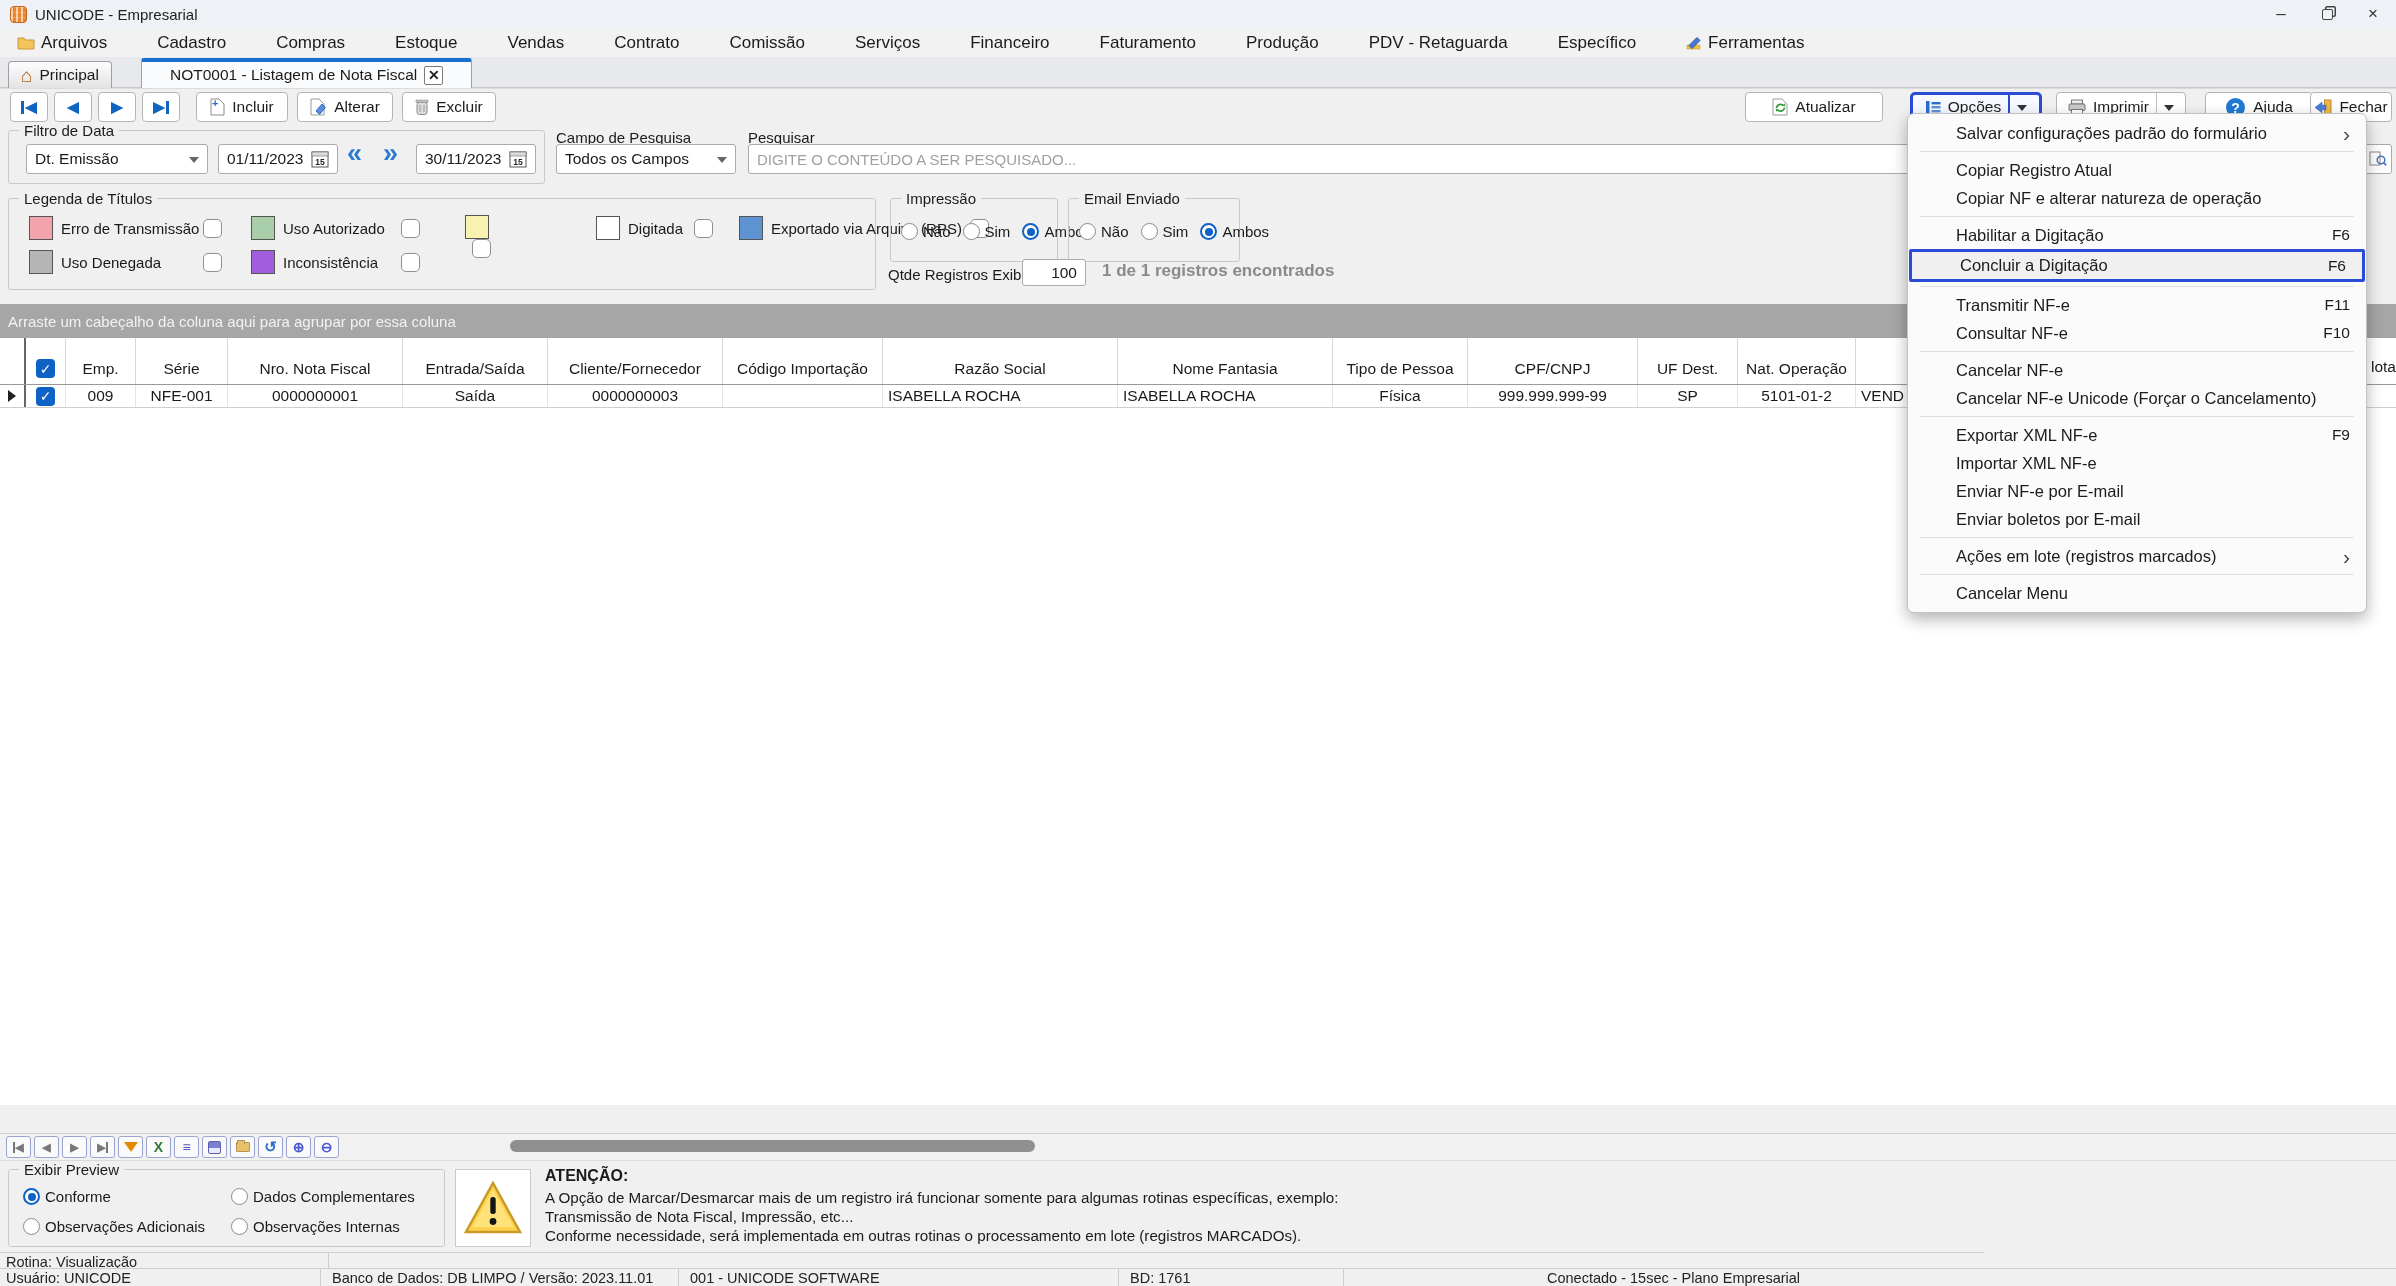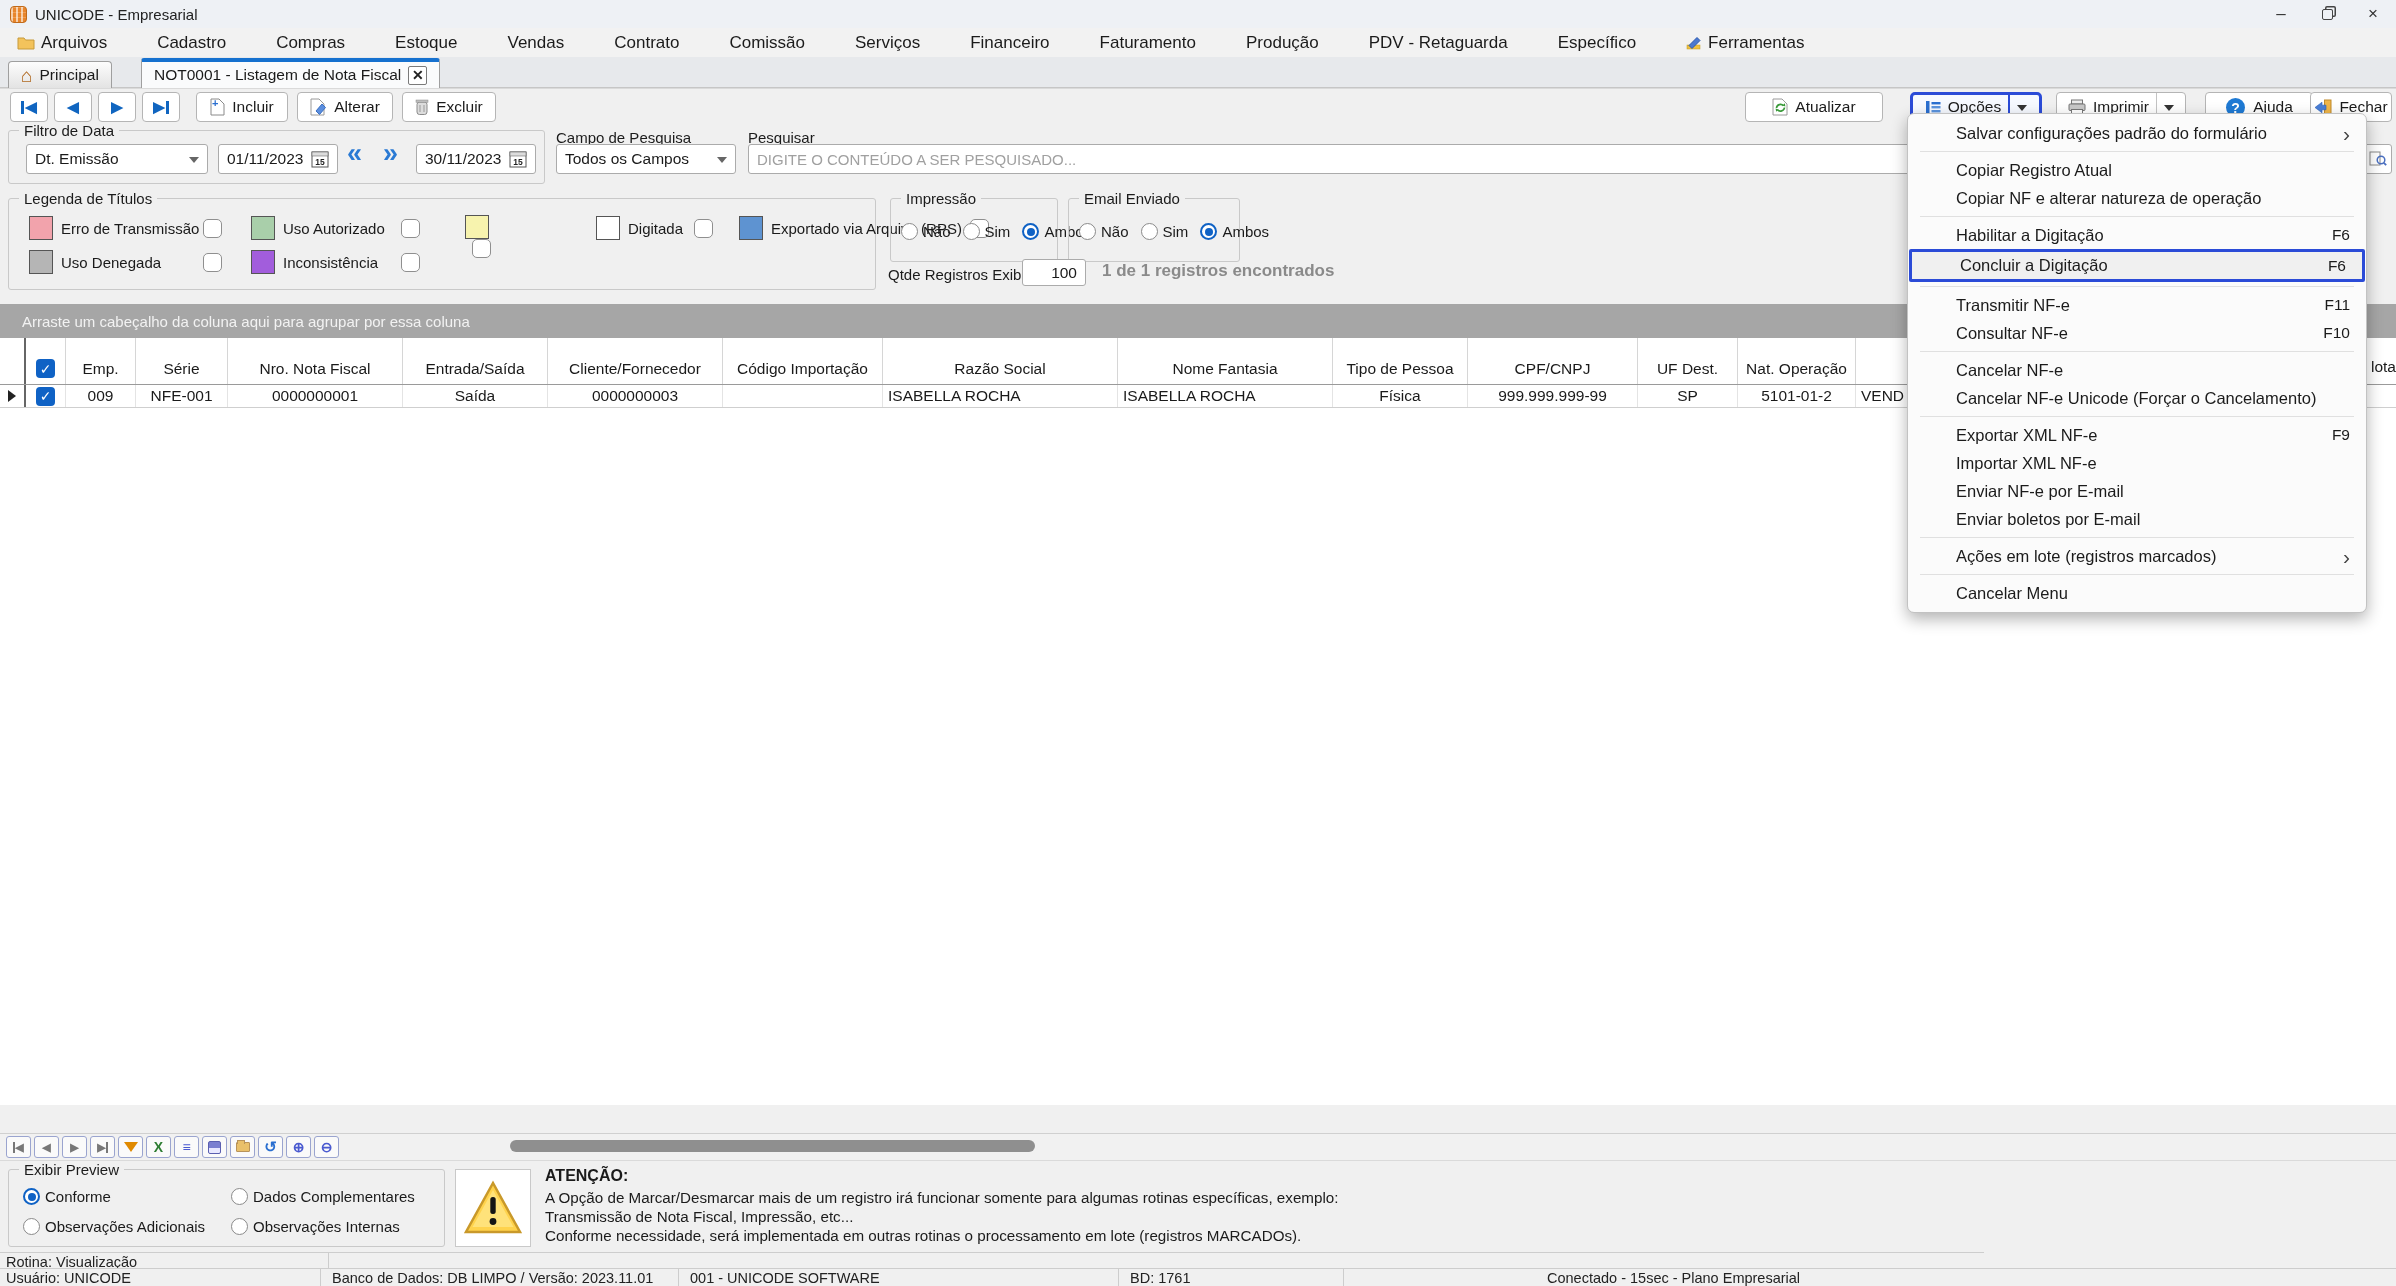--- a/index.html
+++ b/index.html
@@ -21,21 +21,21 @@
 
   
   .menubar { position:absolute; left:0; top:28px; width:2396px; height:29px; background:#f2f2f2; display:flex; align-items:center; padding-left:4px;gap:24px; }
   .menu-item { display:flex; align-items:center; gap:6px; padding:0 13px; height:100%; font-size:17px; color:#1b1b1b; cursor:default; }
 
   
   .tabbar { position:absolute; left:0; top:57px; width:2396px; height:31px; background:#e7e9ec; border-bottom:1px solid #c6c6c6; }
   .tab { position:absolute; display:flex; align-items:center; gap:7px; font-size:15.5px; }
   .tab-home { left:8px; top:4px; height:27px; padding:0 12px; background:linear-gradient(#fdfdfd,#e3e3e3); border:1px solid #9f9f9f; border-bottom:none; border-radius:4px 4px 0 0; }
   .home-ico { color:#b06820; font-size:19px; font-weight:bold; line-height:1; }
-  .tab-active { left:141px; top:1px; height:30px; padding:0 12px; background:#fafbfc; border:1px solid #9f9f9f; border-bottom:none; border-top:4px solid #1671cf; border-radius:3px 3px 0 0; }
+  .tab-active { left:141px; top:1px; height:30px; padding:0 28px; background:#fafbfc; border:1px solid #9f9f9f; border-bottom:none; border-top:4px solid #1671cf; border-radius:3px 3px 0 0; }
   .tab-close { width:19px; height:19px; border:1px solid #7a7a7a; border-radius:2px; display:flex; align-items:center; justify-content:center; font-size:14px; font-weight:bold; color:#222; background:#fff; }
   .tab-close::before { content:"✕"; }
 
   
   .toolbar { position:absolute; left:0; top:88px; width:2396px; height:36px; background:#f0f0f0; border-top:1px solid #dadada; }
   .btn { position:absolute; top:3px; height:30px; background:#fff; border:1px solid #b5b5b5; border-radius:4px; display:flex; align-items:center; justify-content:center; gap:7px; font-size:15.5px; color:#1b1b1b; }
   .navg { color:#1065c0; font-weight:bold; font-size:15px; display:flex; align-items:center; gap:1px; }
   .navbar { display:inline-block; width:3px; height:13px; background:#1065c0; }
   .b-nav1{left:10px;width:38px;} .b-nav2{left:54px;width:38px;} .b-nav3{left:98px;width:38px;} .b-nav4{left:142px;width:38px;}
   .b-incluir{left:196px;width:92px;} .b-alterar{left:297px;width:96px;} .b-excluir{left:402px;width:94px;}
@@ -82,21 +82,21 @@
   .radio-row { position:absolute; left:10px; top:24px; display:flex; gap:12px; }
   .radio-item { display:flex; align-items:center; gap:5px; font-size:15px; white-space:nowrap; }
   .radio { width:17px; height:17px; border-radius:50%; border:1px solid #8a8a8a; background:#fff; flex:none; position:relative; }
   .radio.sel { border:2px solid #0f62c5; }
   .radio.sel::after { content:""; position:absolute; left:50%; top:50%; width:8px; height:8px; margin:-4px 0 0 -4px; border-radius:50%; background:#0f62c5; }
   .l-qtde { left:888px; top:78px; }
   .f-qtde { left:1022px; top:71px; width:64px; height:27px; justify-content:flex-end; }
   .found { position:absolute; left:1102px; top:73px; font-size:17px; font-weight:bold; color:#8a8a8a; }
 
   
-  .groupbar { position:absolute; left:0; top:304px; width:2396px; height:34px; background:#a6a6a6; color:#f2f2f2; font-size:15px; display:flex; align-items:center; padding-left:22px; }
+  .groupbar { position:absolute; left:0; top:304px; width:2396px; height:34px; background:#a6a6a6; color:#f2f2f2; font-size:15px; display:flex; align-items:center; padding-left:8px; }
   .grid-headers { position:absolute; left:0; top:338px; width:2396px; height:47px; background:#fff; border-bottom:1px solid #9a9a9a; display:flex; }
   .hcell { border-right:1px solid #d6d6d6; display:flex; align-items:flex-end; justify-content:center; padding-bottom:6px; font-size:15.5px; white-space:nowrap; overflow:hidden; flex:none; }
   .grid-row { position:absolute; left:0; top:385px; width:2396px; height:23px; background:#fff; border-bottom:1px solid #cfcfcf; display:flex; }
   .rcell { border-right:1px solid #e4e4e4; display:flex; align-items:center; justify-content:center; font-size:15.5px; white-space:nowrap; overflow:hidden; flex:none; }
   .rcell.left, .hcell.left { justify-content:flex-start; padding-left:5px; }
   .darkline { border-right:2px solid #666 !important; }
   .cbx { width:19px; height:19px; background:#0f62c5; border-radius:4px; color:#fff; font-size:14px; display:flex; align-items:center; justify-content:center; }
   .rowtri { width:0; height:0; border-top:6px solid transparent; border-bottom:6px solid transparent; border-left:8px solid #222; }
   .grid-body { position:absolute; left:0; top:408px; width:2396px; height:697px; background:#fff; }
   .header-sliver { position:absolute; left:2371px; top:358px; font-size:15.5px; background:#fff; }

